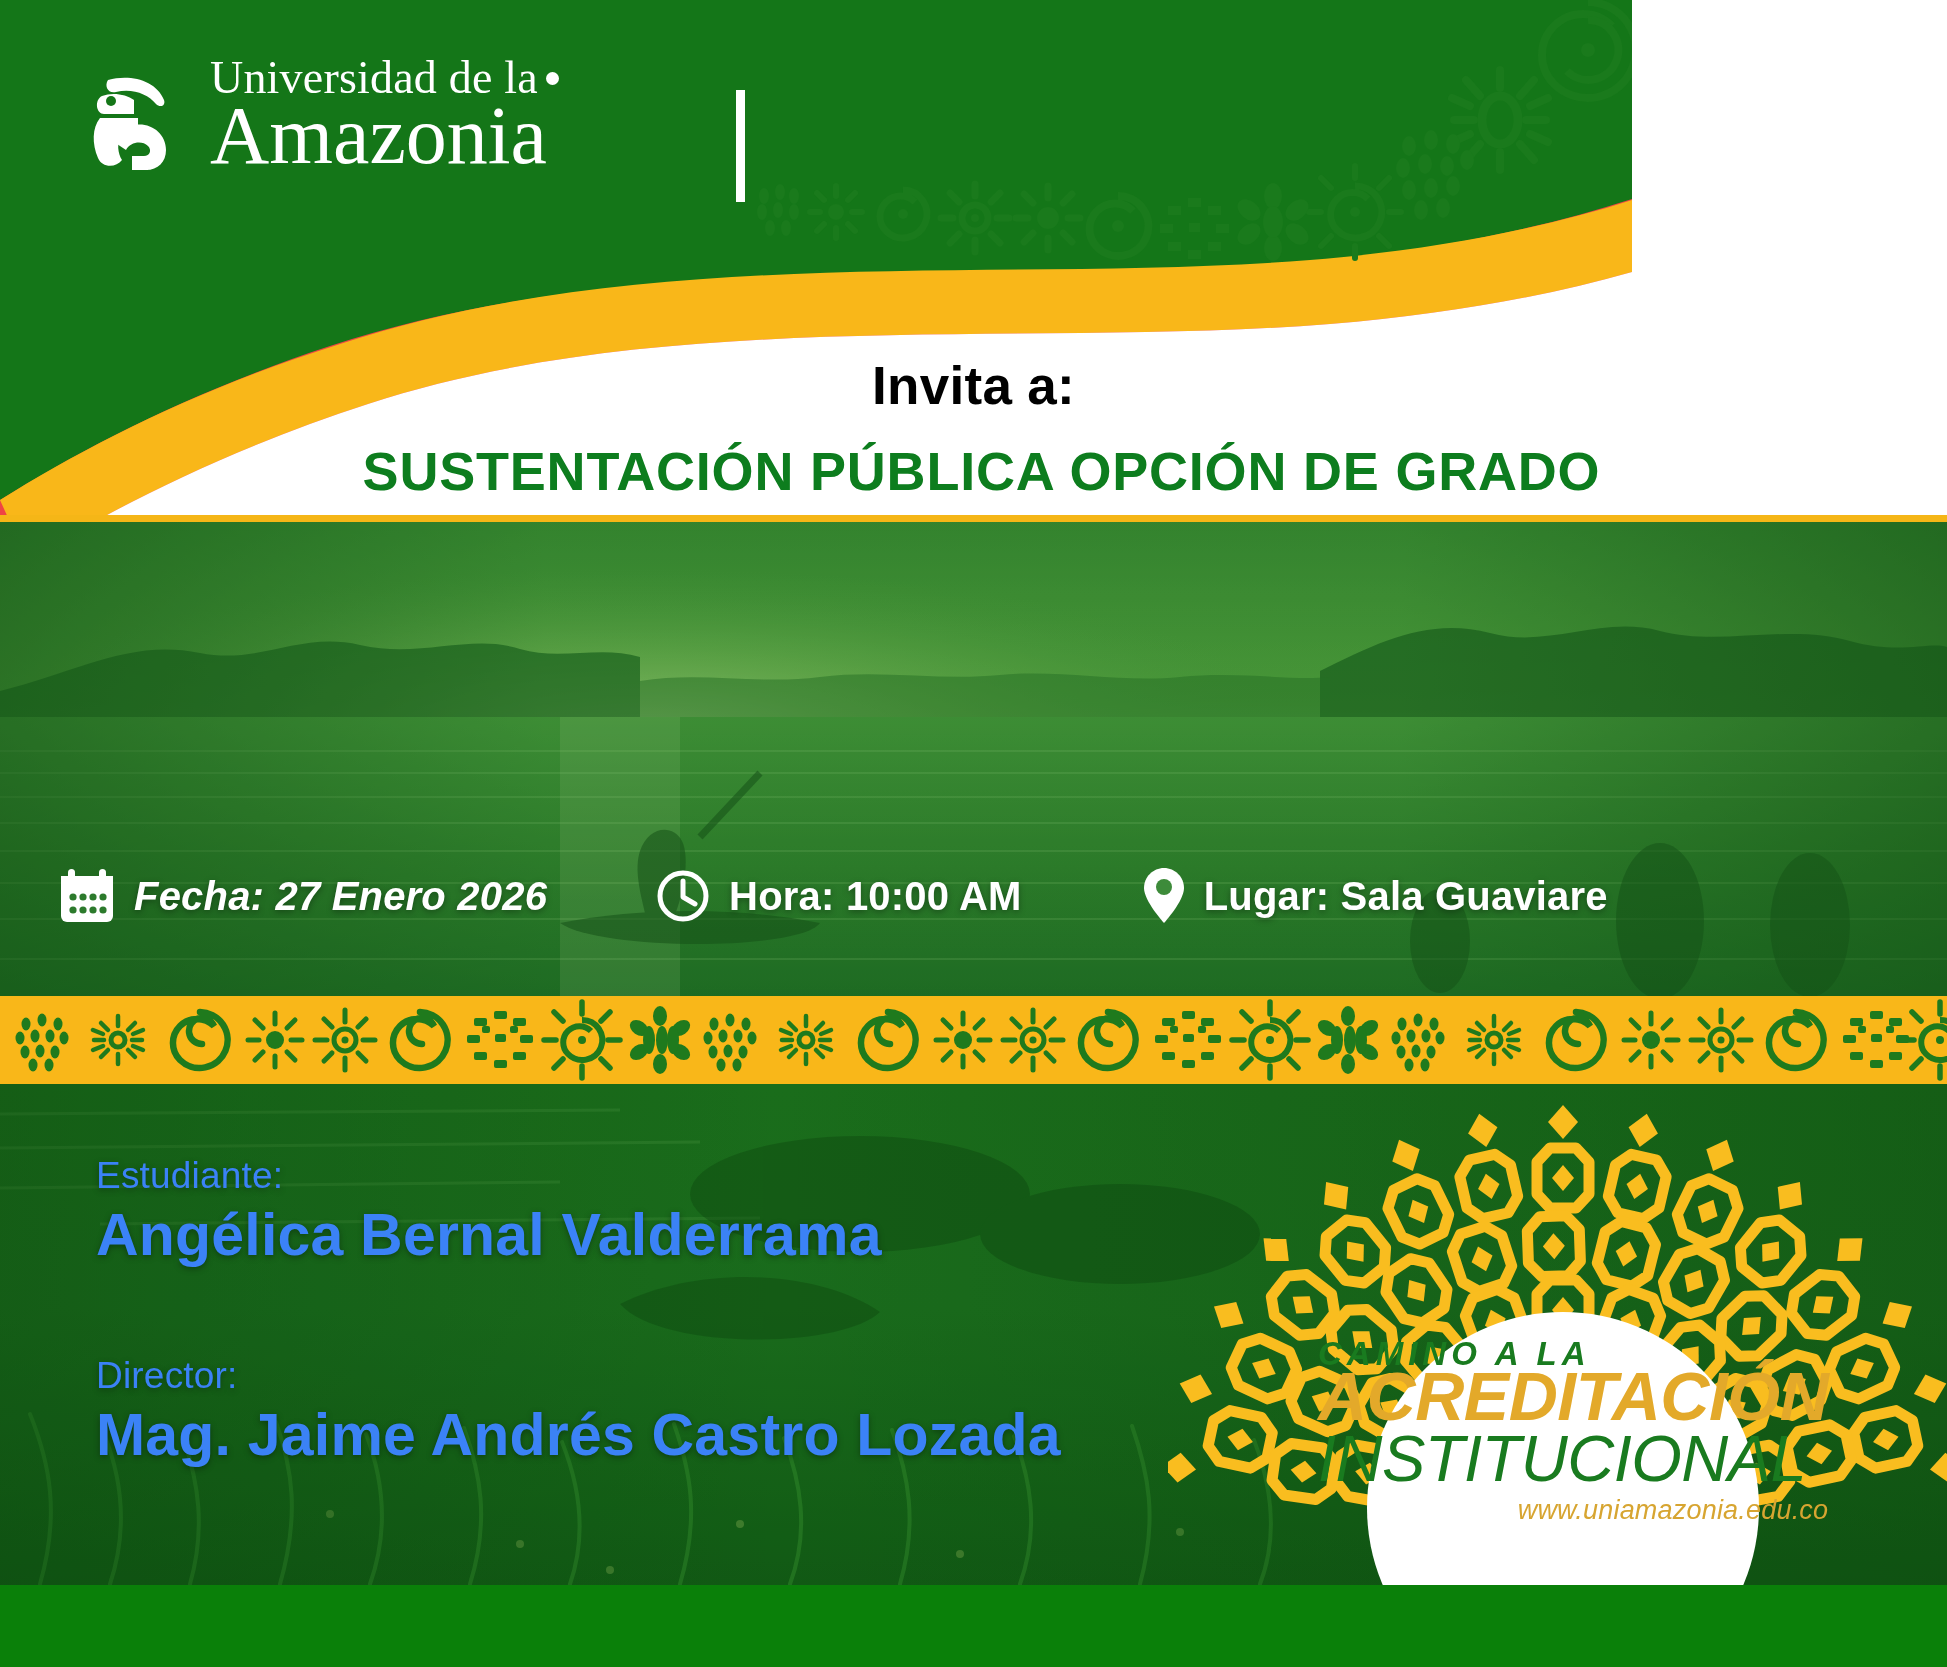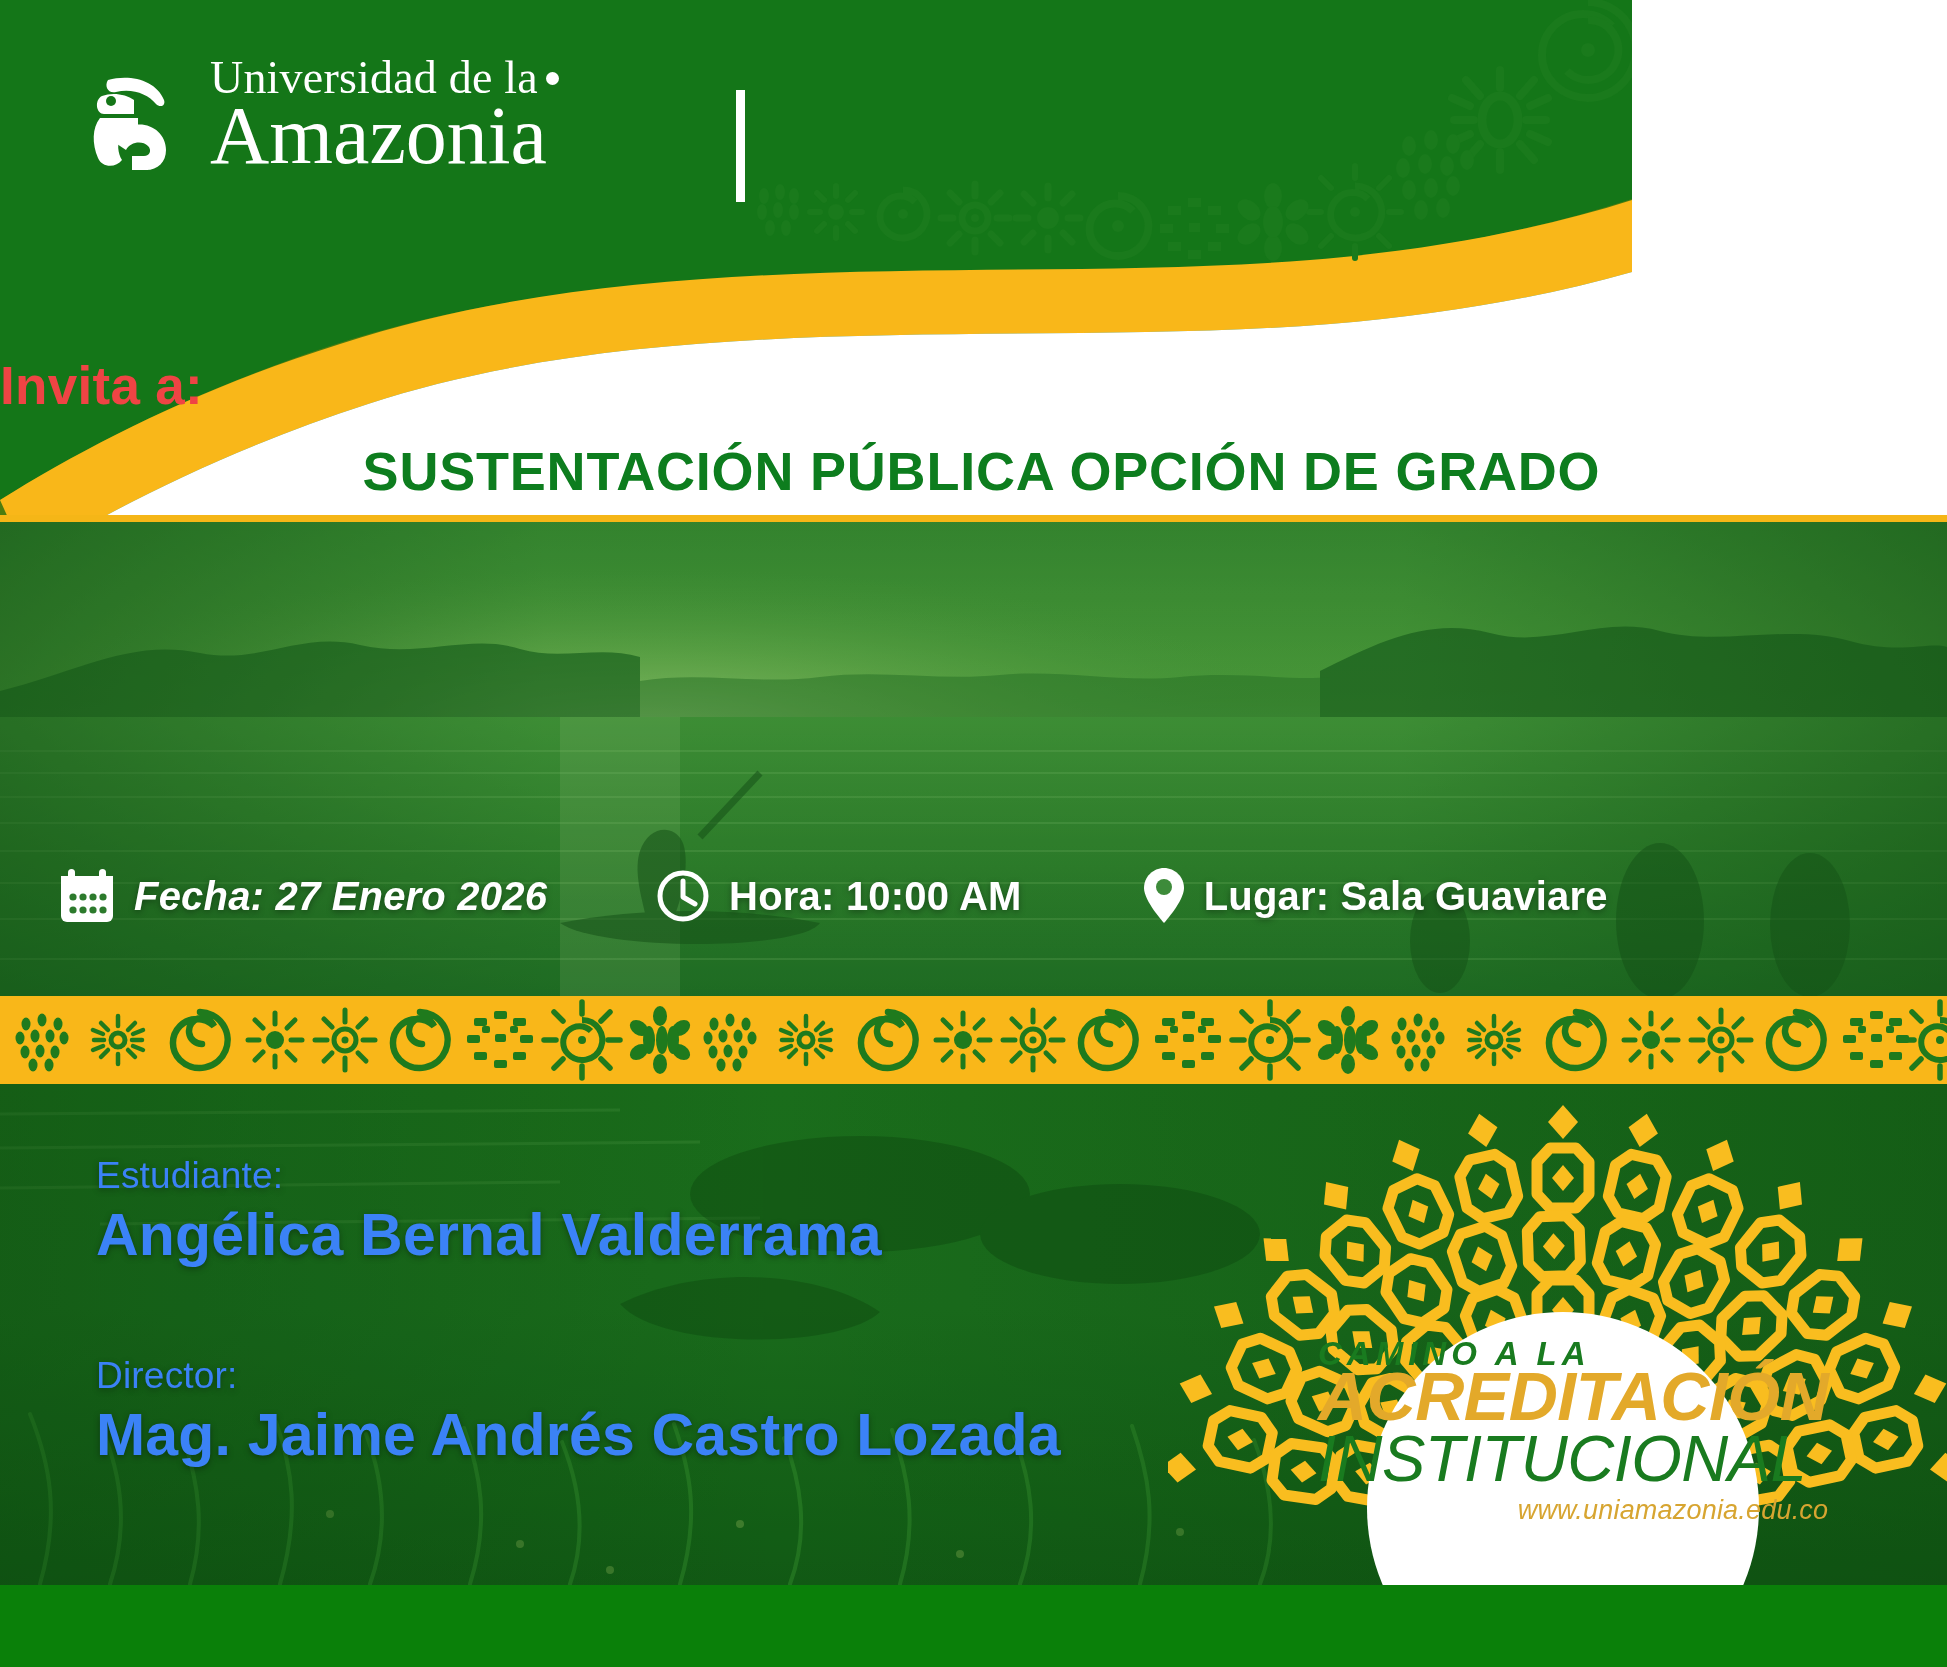--- a/index.html
+++ b/index.html
@@ -6,35 +6,35 @@
   * { margin:0; padding:0; box-sizing:border-box; }
   html,body{ background:#ffffff; }
   body{
     width:1947px; height:1667px;
     font-family:"Liberation Sans", sans-serif;
     overflow:hidden; position:relative;
   }
   .poster{ position:absolute; inset:0; width:1947px; height:1667px; overflow:hidden; background:#ffffff; }
 
   
-  .header{ position:absolute; left:0; top:0; width:1632px; height:525px; background:#4d7c0f; overflow:hidden; }
+  .header{ position:absolute; left:0; top:0; width:1632px; height:525px; background:#ef4444; overflow:hidden; }
   .header-svg{ position:absolute; left:0; top:0; }
 
   .logo-wrap{ position:absolute; left:78px; top:40px; width:700px; height:140px; display:flex; align-items:flex-end; gap:14px; }
   .logo-mark{ width:118px; height:110px; flex:0 0 auto; }
   .logo-text{ position:relative; top:-4px; }
   .logo-line1{ font-family:"Liberation Serif", serif; font-size:46px; color:#ffffff; letter-spacing:.2px; line-height:1; white-space:nowrap; }
   .logo-line2{ font-family:"Liberation Serif", serif; font-size:82px; color:#ffffff; line-height:.96; white-space:nowrap; margin-top:-4px; }
   .logo-dot{ display:inline-block; width:13px; height:13px; border-radius:50%; background:#fff; vertical-align:middle; margin-left:8px; position:relative; top:-4px;}
   .logo-rule{ position:absolute; left:658px; top:50px; width:9px; height:112px; background:#ffffff; }
 
   
   .invita{
-    position:absolute; left:0; top:355px; width:1947px; 
-    font-size:53px; font-weight:bold; color:#ef4444; letter-spacing:.3px;
+    position:absolute; left:0; top:355px; width:1947px; text-align:center;
+    font-size:53px; font-weight:bold; color:#000000; letter-spacing:.3px;
   }
   .sustentacion{
     position:absolute; left:8px; top:440px; width:1947px; text-align:center;
     font-size:54px; font-weight:bold; color:#0d7d1e; letter-spacing:.8px;
   }
 
   
   .photo-band{
     position:absolute; left:0; top:521px; width:1947px; height:475px; overflow:hidden;
     background:#2b7a2a;

